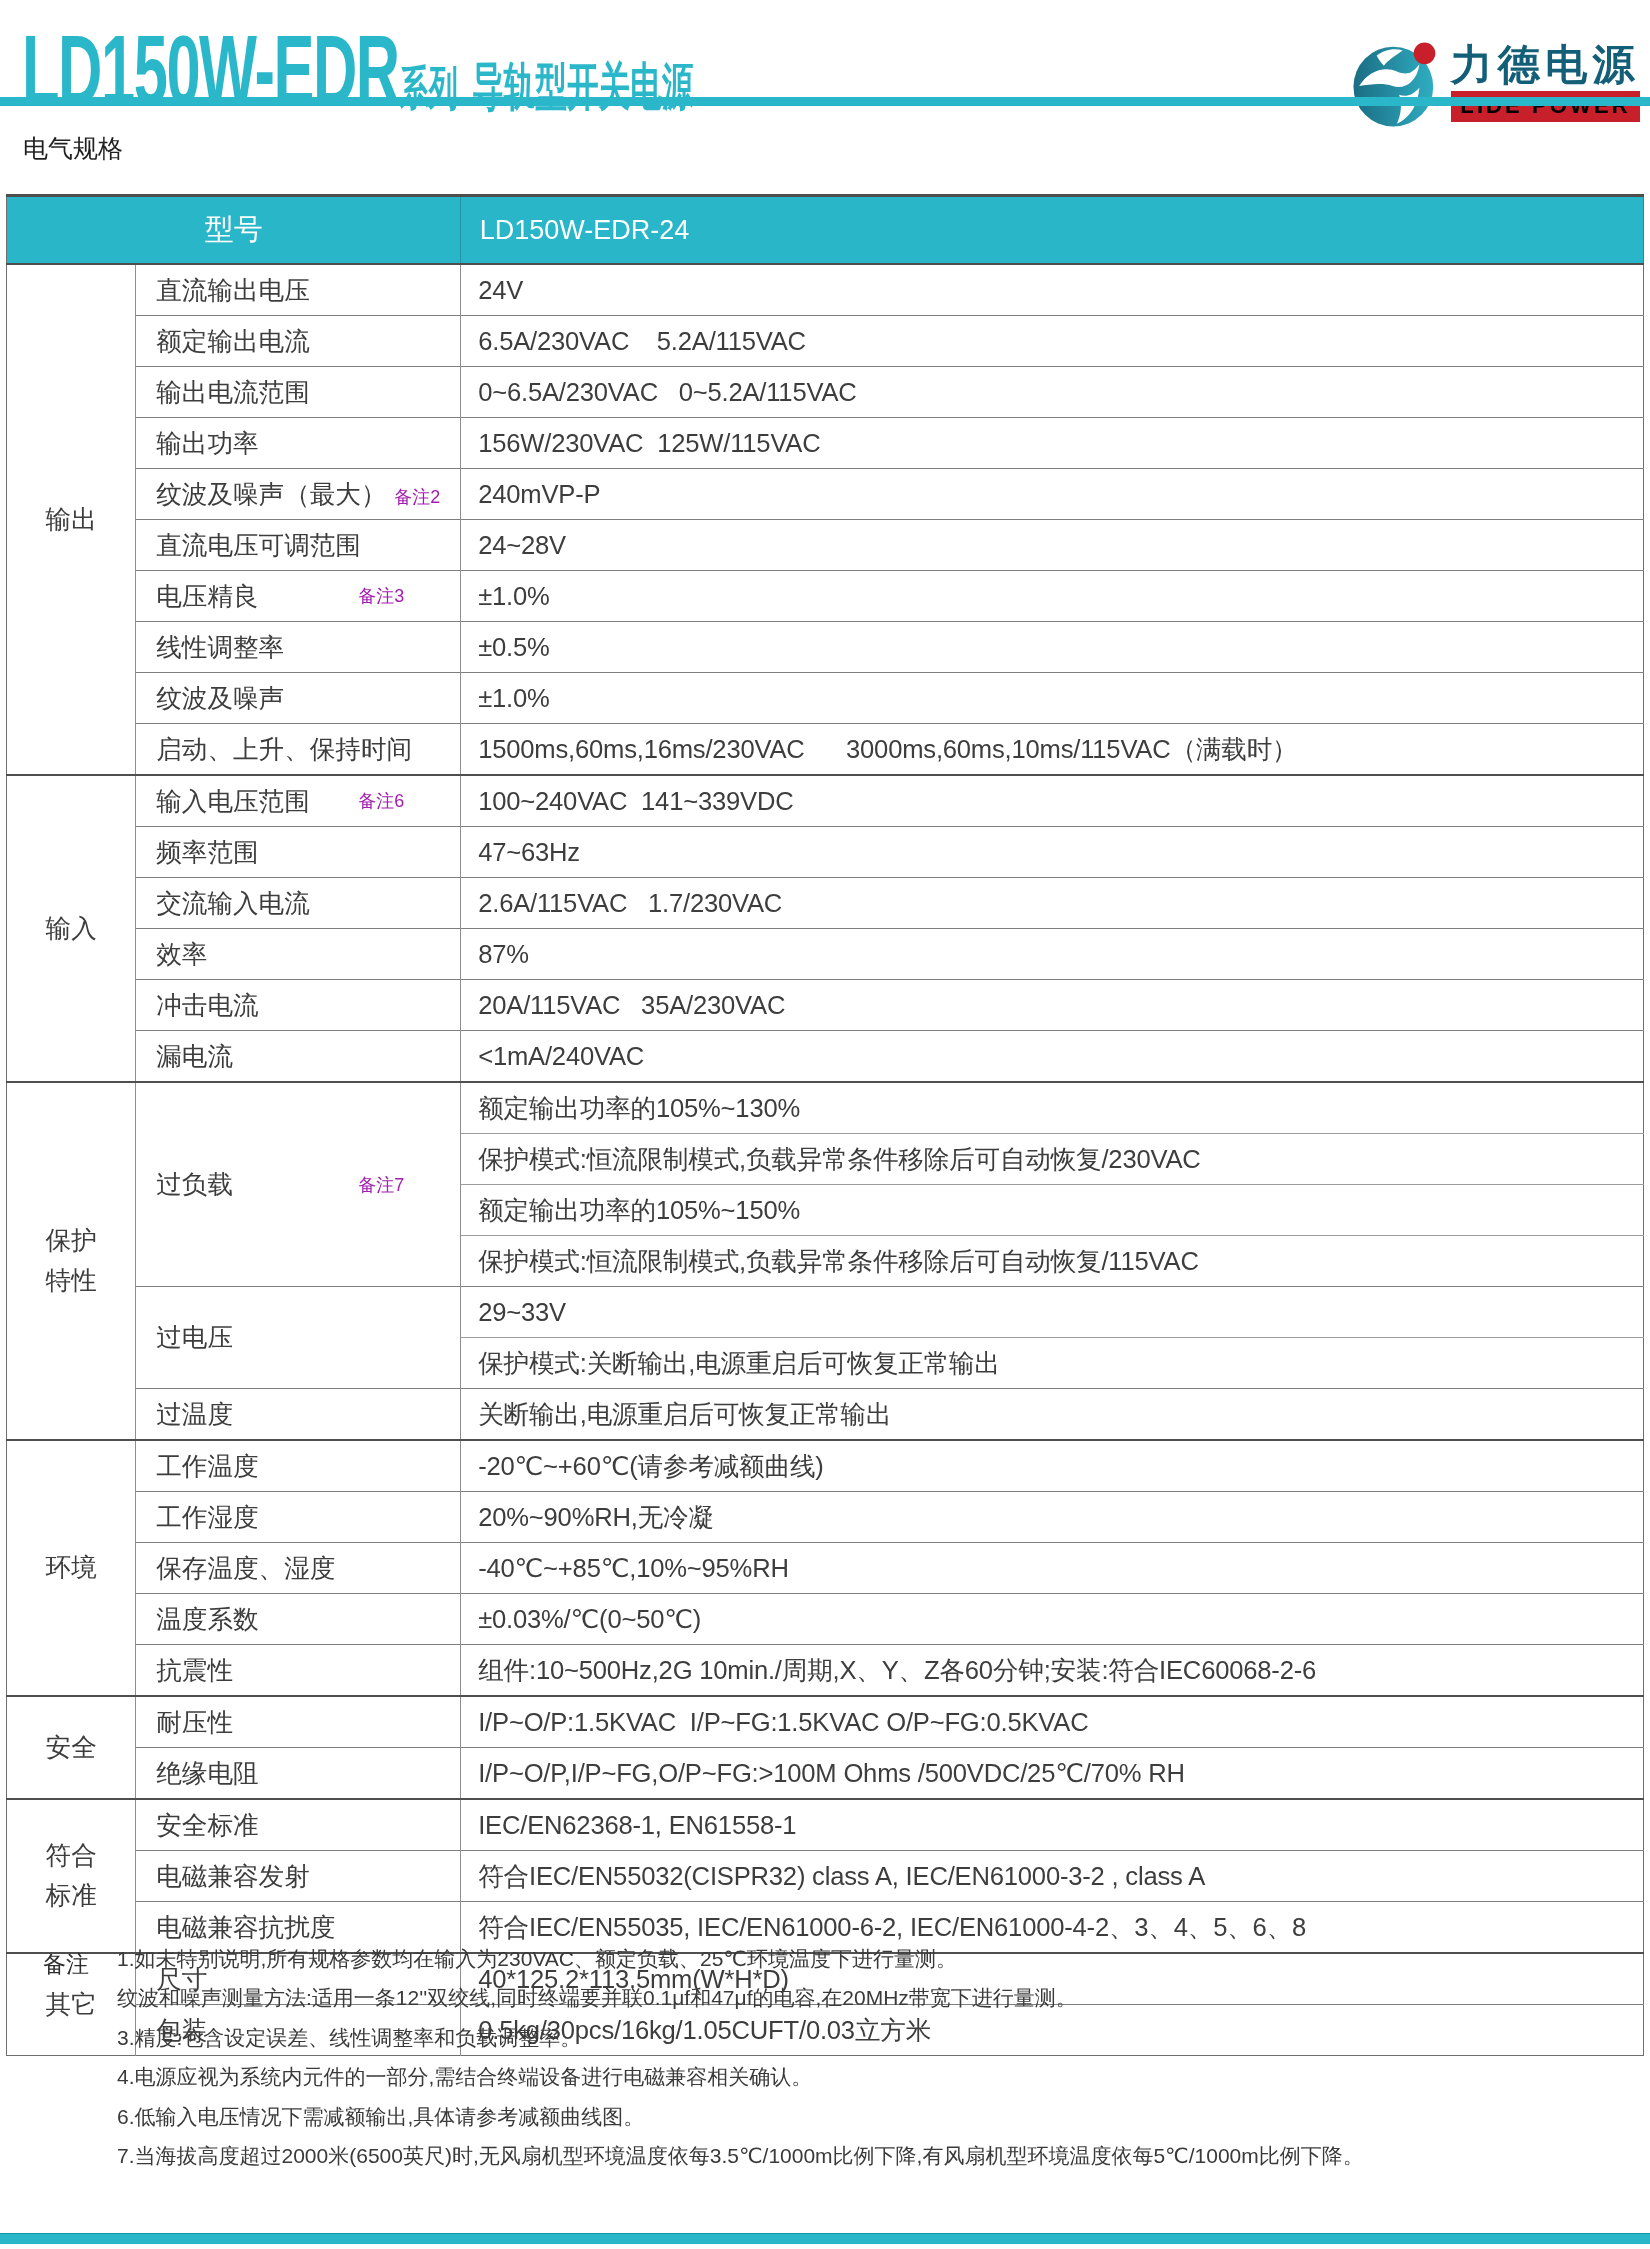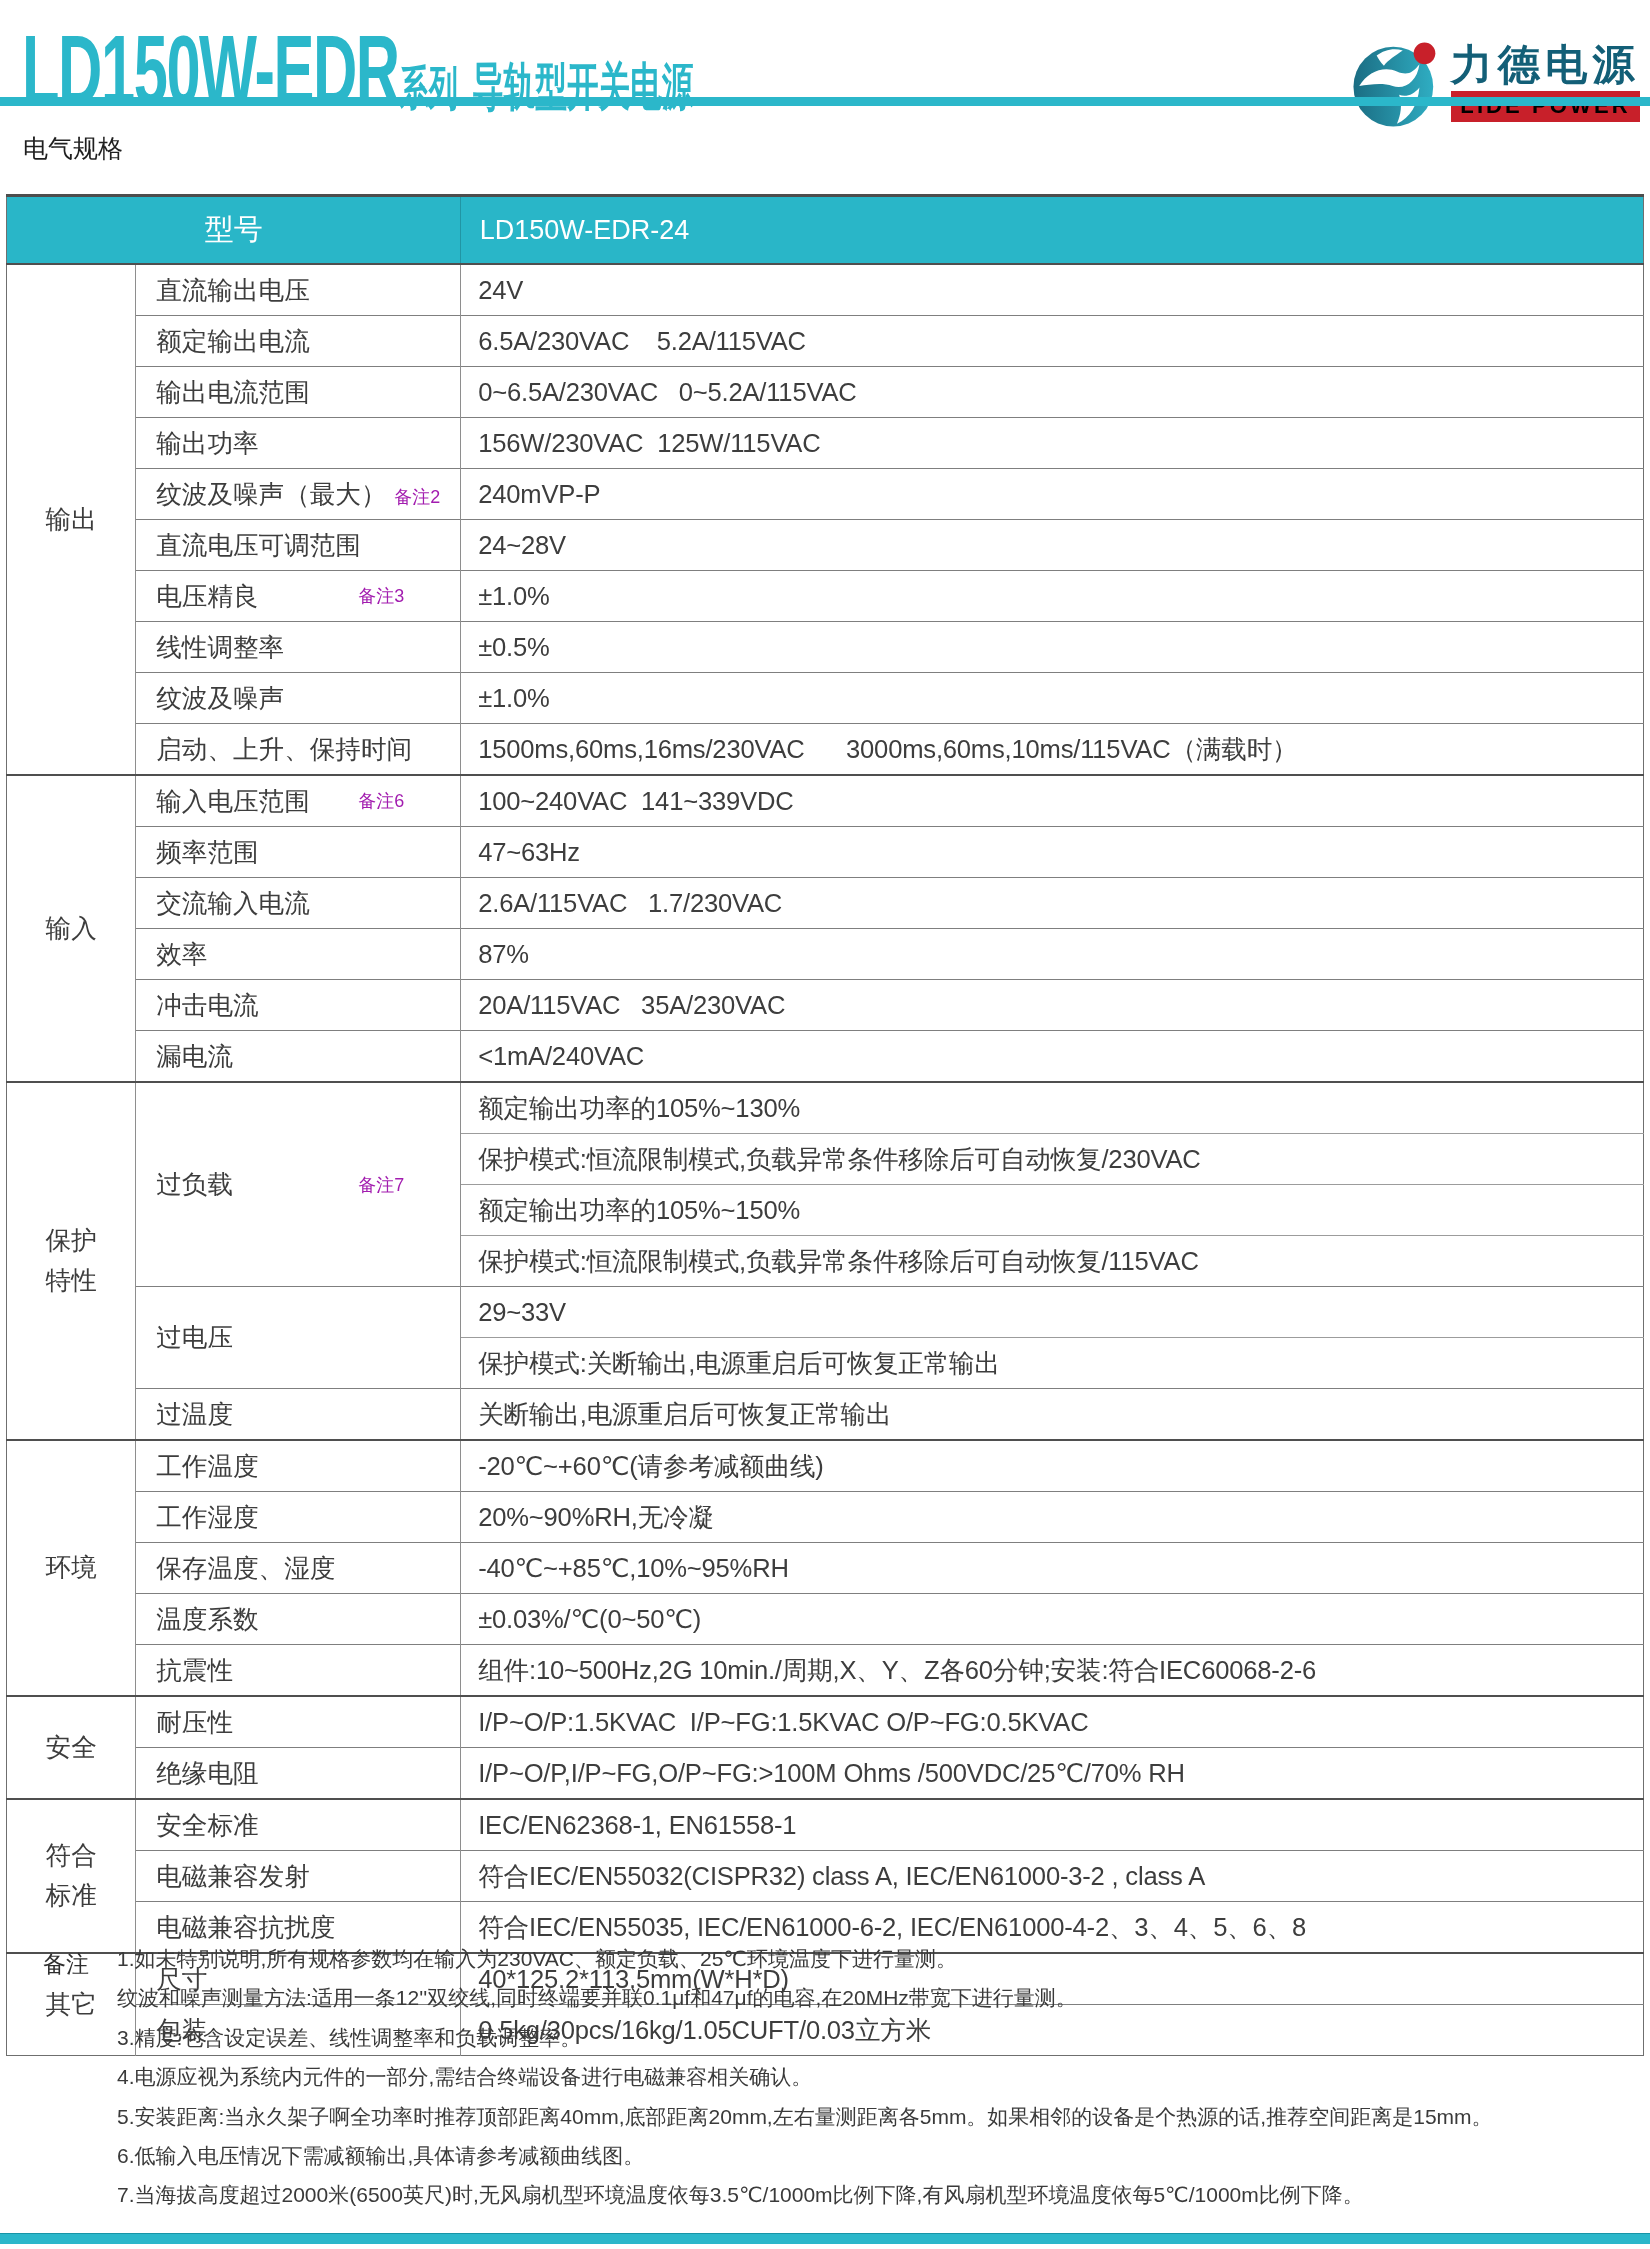--- a/index.html
+++ b/index.html
@@ -248,21 +248,20 @@
       </tbody>
   </table>
 
   <div class="notes">
     <div class="notes-label">备注</div>
     <div class="notes-list" id="notes-list">
         <div class="note-line">1.如未特别说明,所有规格参数均在输入为230VAC、额定负载、25℃环境温度下进行量测。</div>
         <div class="note-line">纹波和噪声测量方法:适用一条12''双绞线,同时终端要并联0.1μf和47μf的电容,在20MHz带宽下进行量测。</div>
         <div class="note-line">3.精度:包含设定误差、线性调整率和负载调整率。</div>
         <div class="note-line">4.电源应视为系统内元件的一部分,需结合终端设备进行电磁兼容相关确认。</div>
-        <div class="note-line">5.安装距离:当永久架子啊全功率时推荐顶部距离40mm,底部距离20mm,左右量测距离各5mm。如果相邻的设备是个热源的话,推荐空间距离是15mm。</div>
         <div class="note-line">6.低输入电压情况下需减额输出,具体请参考减额曲线图。</div>
         <div class="note-line">7.当海拔高度超过2000米(6500英尺)时,无风扇机型环境温度依每3.5℃/1000m比例下降,有风扇机型环境温度依每5℃/1000m比例下降。</div>
       </div>
   </div>
 
   <div class="footer-bar"></div>
 </div>
 
 
 </body></html>

